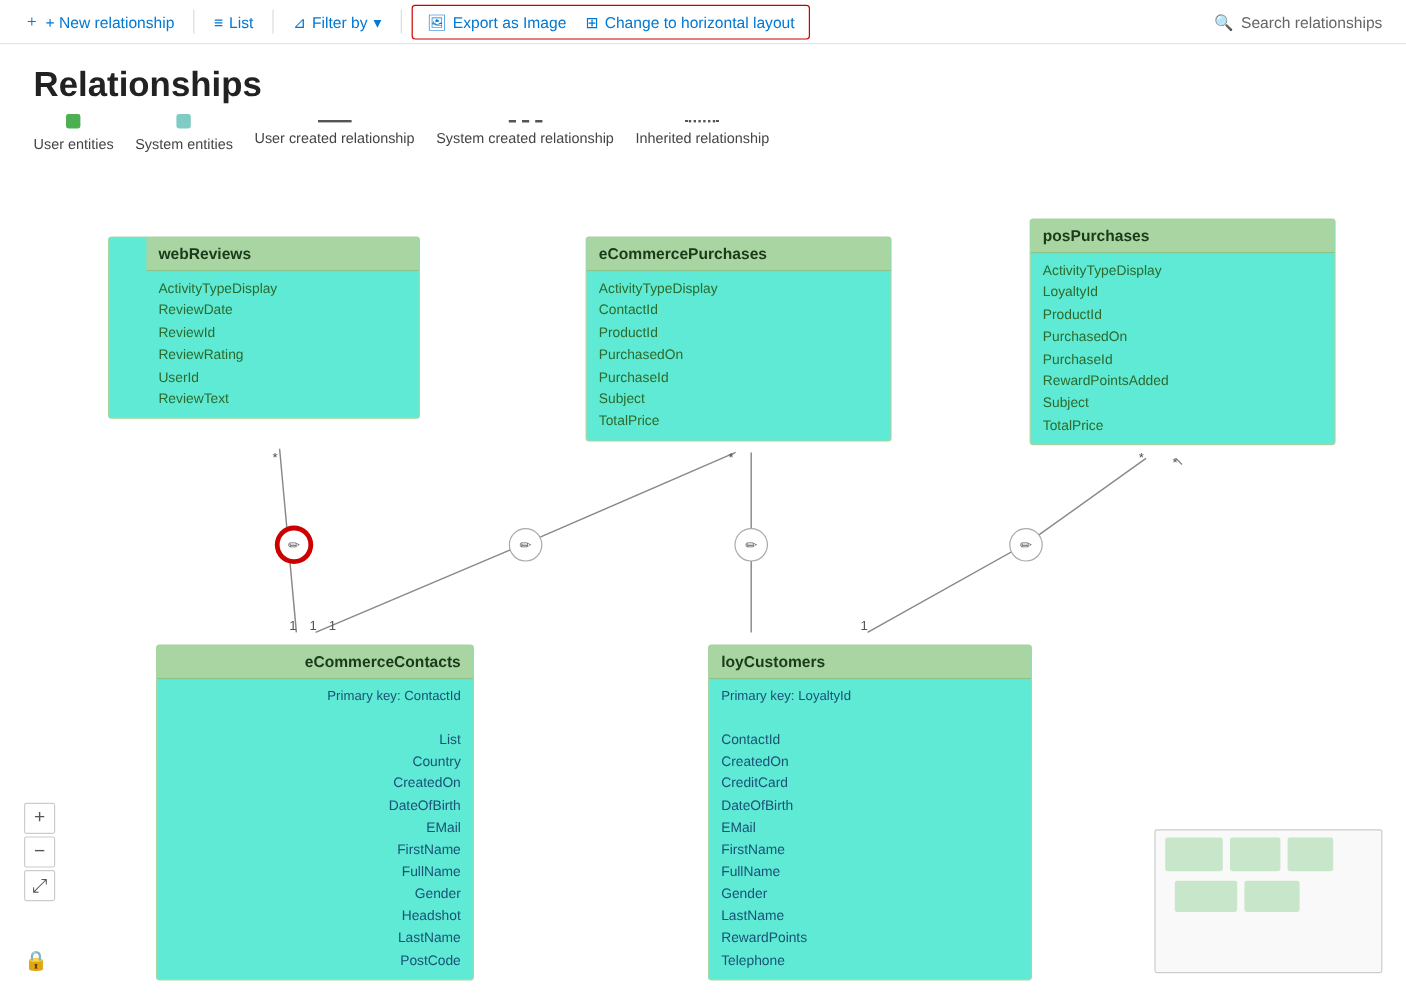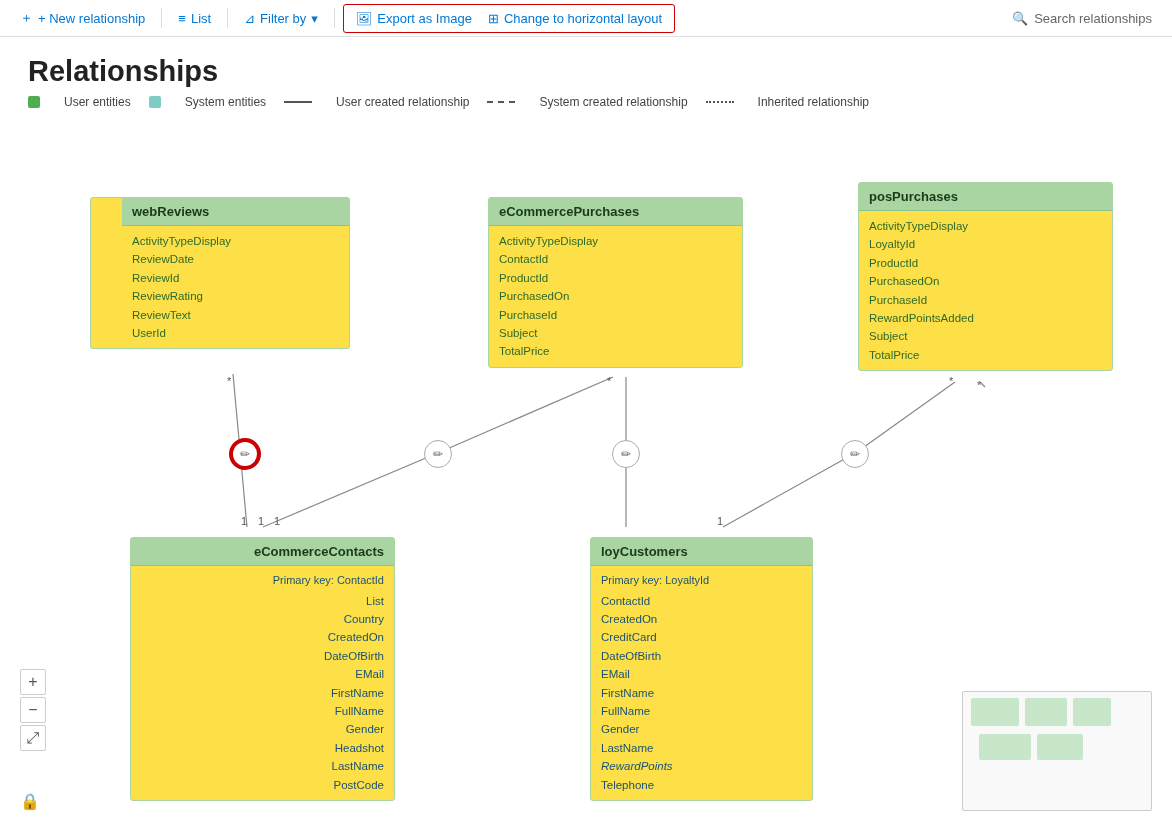--- a/index.html
+++ b/index.html
@@ -77,32 +77,33 @@
       left: 28px;
       display: flex;
       align-items: center;
       gap: 18px;
       font-size: 12px;
       color: #444;
     }
     .legend-item {
       display: flex;
       align-items: center;
-      gap: 24px;
+      gap: 6px;
+      flex-direction: column;
     }
     .legend-dot-green { width: 12px; height: 12px; background: #4CAF50; border-radius: 2px; }
     .legend-dot-teal { width: 12px; height: 12px; background: #80CBC4; border-radius: 2px; }
     .legend-line-solid { width: 28px; height: 2px; background: #555; }
     .legend-line-dashed { width: 28px; height: 2px; border-top: 2px dashed #555; }
     .legend-line-dotted { width: 28px; height: 2px; border-top: 2px dotted #555; letter-spacing: 2px; }
 
     
     .entity-card {
       position: absolute;
-      background: #fde047;
+      background: #5eead4;
       border: 1px solid #a8d5a2;
       border-radius: 3px;
       min-width: 160px;
     }
     .entity-card-header {
       background: #a8d5a2;
       padding: 6px 10px;
       font-weight: 600;
       font-size: 13px;
       color: #1a3a1a;
@@ -110,21 +111,21 @@
     }
     .entity-card-body {
       padding: 6px 10px;
       font-size: 11.5px;
       color: #2d6a2d;
       line-height: 1.6;
     }
     .entity-card-body .primary-key {
       color: #1a5276;
       font-size: 11px;
-      margin-bottom: 2px;
+      margin-bottom: 18px;
     }
 
     
     .svg-canvas {
       position: absolute;
       top: 0;
       left: 0;
       width: 100%;
       height: 100%;
       pointer-events: none;
@@ -296,22 +297,22 @@
 
   <div class="entity-card" style="left: 90px; top: 160px; width: 260px; padding-left: 31px;">
     <div class="entity-card-header">
       <span>webReviews</span>
     </div>
     <div class="entity-card-body">
       <div>ActivityTypeDisplay</div>
       <div>ReviewDate</div>
       <div>ReviewId</div>
       <div>ReviewRating</div>
+      <div>UserId</div>
       <div>ReviewText</div>
-      <div>UserId</div>
     </div>
   </div>
 
   <div class="entity-card" style="left: 488px; top: 160px; width: 255px;">
     <div class="entity-card-header">
       <span>eCommercePurchases</span>
     </div>
     <div class="entity-card-body">
       <div>ActivityTypeDisplay</div>
       <div>ContactId</div>
@@ -352,36 +353,36 @@
       <div style="color:#1a5276;">EMail</div>
       <div style="color:#1a5276;">FirstName</div>
       <div style="color:#1a5276;">FullName</div>
       <div style="color:#1a5276;">Gender</div>
       <div style="color:#1a5276;">Headshot</div>
       <div style="color:#1a5276;">LastName</div>
       <div style="color:#1a5276;">PostCode</div>
     </div>
   </div>
 
-  <div class="entity-card" style="left: 590px; top: 500px; width: 223px;">
+  <div class="entity-card" style="left: 590px; top: 500px; width: 270px;">
     <div class="entity-card-header">
       <span>loyCustomers</span>
     </div>
     <div class="entity-card-body">
       <div class="primary-key">Primary key: LoyaltyId</div>
       <div style="color:#1a5276;">ContactId</div>
       <div style="color:#1a5276;">CreatedOn</div>
       <div style="color:#1a5276;">CreditCard</div>
       <div style="color:#1a5276;">DateOfBirth</div>
       <div style="color:#1a5276;">EMail</div>
       <div style="color:#1a5276;">FirstName</div>
       <div style="color:#1a5276;">FullName</div>
       <div style="color:#1a5276;">Gender</div>
       <div style="color:#1a5276;">LastName</div>
-      <div style="color:#1a5276;font-style:italic;">RewardPoints</div>
+      <div style="color:#1a5276;">RewardPoints</div>
       <div style="color:#1a5276;">Telephone</div>
     </div>
   </div>
 
   <div class="edit-circle selected" style="left: 231px; top: 403px;">
     <span>✏</span>
   </div>
   <div class="edit-circle" style="left: 424px; top: 403px;">
     <span>✏</span>
   </div>

